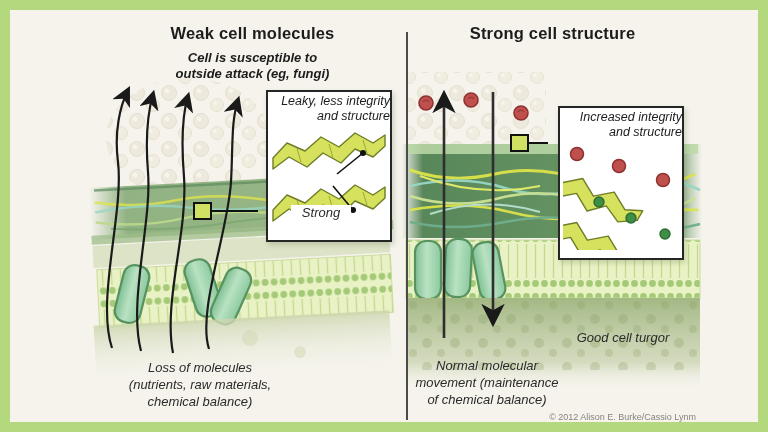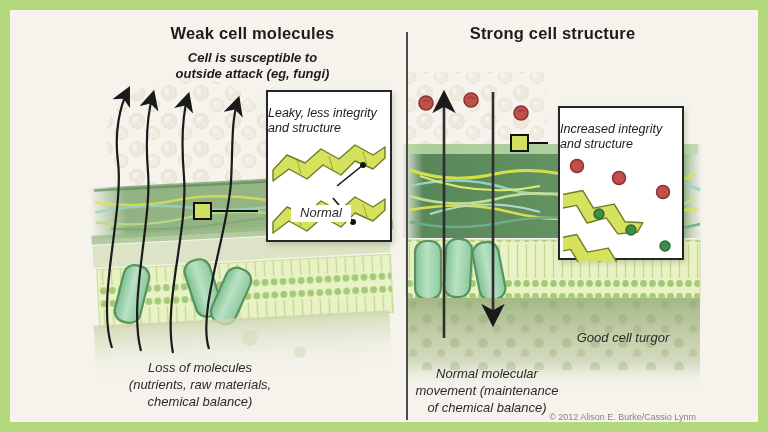--- a/index.html
+++ b/index.html
@@ -11,22 +11,22 @@
   }
   .abs{position:absolute;}
   .panel-title{font-size:16.5px;font-weight:bold;text-align:center;letter-spacing:.2px;}
   .subtitle{font-size:13px;font-style:italic;text-align:center;line-height:1.25;white-space:pre-line;font-weight:bold;}
   .lbl{font-size:13px;font-style:italic;text-align:center;line-height:1.3;white-space:pre-line;color:#2a2a2a;}
   .divider{position:absolute;left:396px;top:22px;width:2px;height:388px;background:#4b4b4b;}
   .inset{
     position:absolute;background:#fff;border:2px solid #262626;
     box-shadow:2px 3px 5px rgba(90,110,70,.25);
   }
-  .inset-title{font-size:12.5px;font-style:italic;text-align:left;line-height:1.2;
-    white-space:pre-line;padding-top:14px;}
+  .inset-title{font-size:12.5px;font-style:italic;text-align:right;line-height:1.2;
+    white-space:pre-line;padding-top:2px;}
   .inset svg{display:block;margin:2px auto 0;}
   .copyright{font-size:9px;color:#85857e;}
   svg{overflow:hidden;}
 </style>
 </head>
 <body>
 
 <div id="canvas">
 
   <svg class="abs" style="left:0;top:0" width="748" height="412" viewBox="10 10 748 412">
@@ -188,21 +188,21 @@
       </g>
       <g stroke="#111" stroke-width="1.6">
         <line x1="66" y1="48" x2="92" y2="27"></line>
         <line x1="62" y1="60" x2="82" y2="84"></line>
       </g>
       <circle cx="92" cy="27" r="3" fill="#111"></circle>
       <circle cx="82" cy="84" r="3" fill="#111"></circle>
     </svg>
     <div class="abs lbl" style="left:289px;top:195px;width:60px;font-style:normal"></div>
   </div>
-  <div class="abs lbl" style="left:281px;top:195px;width:60px;background:#fff">Normal</div>
+  <div class="abs lbl" style="left:281px;top:195px;width:60px;background:#fff">Strong</div>
 
   <div class="abs lbl" style="left:90px;top:350px;width:200px">Loss of molecules
 (nutrients, raw materials,
 chemical balance)</div>
 
   <div class="abs panel-title" style="left:420px;top:14px;width:245px">Strong cell structure</div>
 
   <div class="inset" style="left:548px;top:96px;width:122px;height:150px">
     <div class="inset-title">Increased integrity
 and structure</div>
@@ -224,20 +224,20 @@
         <circle cx="100" cy="38" r="6.5" fill="#c0504d" stroke="#8e3230" stroke-width="1.5"></circle>
       </g>
       <g>
         <circle cx="36" cy="60" r="5" fill="#3e8e44" stroke="#2b6b33" stroke-width="1.4"></circle>
         <circle cx="68" cy="76" r="5" fill="#3e8e44" stroke="#2b6b33" stroke-width="1.4"></circle>
         <circle cx="102" cy="92" r="5" fill="#3e8e44" stroke="#2b6b33" stroke-width="1.4"></circle>
       </g>
     </svg>
   </div>
 
-  <div class="abs lbl" style="left:392px;top:356px;width:170px">Normal molecular
+  <div class="abs lbl" style="left:392px;top:348px;width:170px">Normal molecular
 movement (maintenance
 of chemical balance)</div>
   <div class="abs lbl" style="left:548px;top:320px;width:130px">Good cell turgor</div>
 
   <div class="abs copyright" style="right:62px;top:402px">© 2012 Alison E. Burke/Cassio Lynm</div>
 
 </div>
 
 </body></html>

